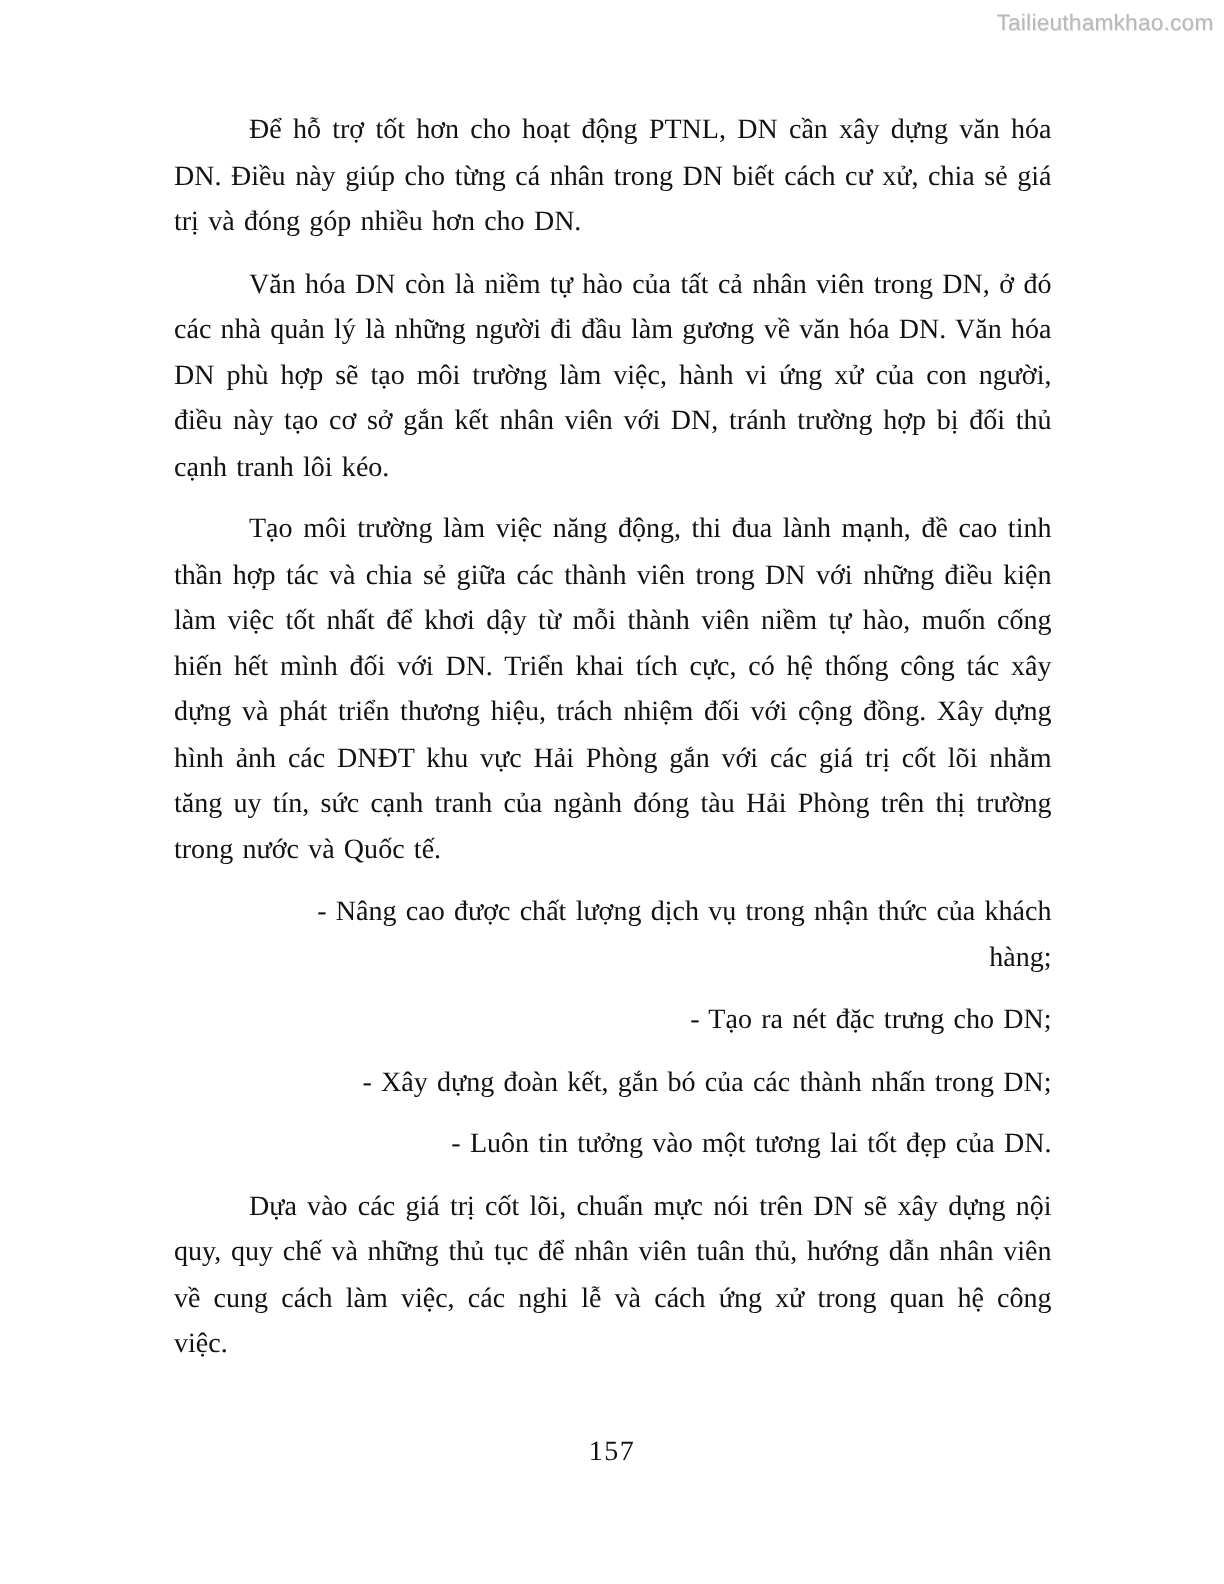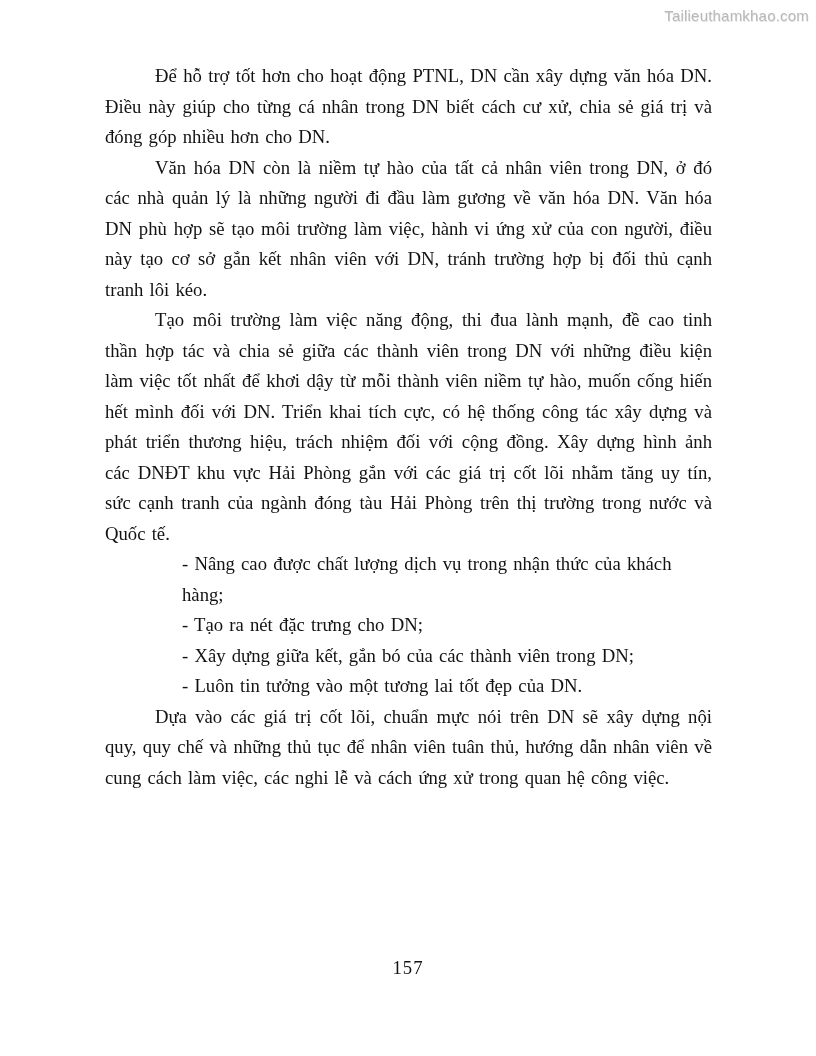--- a/index.html
+++ b/index.html
@@ -27,33 +27,33 @@
     text-shadow: 0.5px 0.5px 0 #e2e2e2;
     user-select: none;
   }
   .body-text {
     position: absolute;
     left: 105px;
     top: 61px;
     width: 607px;
   }
   .body-text p {
-    margin: 0;
+    margin: 11px;
     padding: 0;
     font-size: 18.7px;
     line-height: 30.5px;
     text-align: justify;
     word-spacing: 1.5px;
   }
   .body-text p.indent {
     text-indent: 50px;
   }
   .body-text p.bullet {
     padding-left: 77px;
-    text-align: left;
+    text-align: right;
   }
   .page-number {
     position: absolute;
     top: 953px;
     left: 0;
     width: 100%;
     text-align: center;
     font-size: 18.7px;
     line-height: 30.5px;
     letter-spacing: 1px;
@@ -65,20 +65,20 @@
 <div class="page">
 
   <div class="watermark">Tailieuthamkhao.com</div>
 
   <div class="body-text">
     <p class="indent">Để hỗ trợ tốt hơn cho hoạt động PTNL, DN cần xây dựng văn hóa DN. Điều này giúp cho từng cá nhân trong DN biết cách cư xử, chia sẻ giá trị và đóng góp nhiều hơn cho DN.</p>
     <p class="indent">Văn hóa DN còn là niềm tự hào của tất cả nhân viên trong DN, ở đó các nhà quản lý là những người đi đầu làm gương về văn hóa DN. Văn hóa DN phù hợp sẽ tạo môi trường làm việc, hành vi ứng xử của con người, điều này tạo cơ sở gắn kết nhân viên với DN, tránh trường hợp bị đối thủ cạnh tranh lôi kéo.</p>
     <p class="indent">Tạo môi trường làm việc năng động, thi đua lành mạnh, đề cao tinh thần hợp tác và chia sẻ giữa các thành viên trong DN với những điều kiện làm việc tốt nhất để khơi dậy từ mỗi thành viên niềm tự hào, muốn cống hiến hết mình đối với DN. Triển khai tích cực, có hệ thống công tác xây dựng và phát triển thương hiệu, trách nhiệm đối với cộng đồng. Xây dựng hình ảnh các DNĐT khu vực Hải Phòng gắn với các giá trị cốt lõi nhằm tăng uy tín, sức cạnh tranh của ngành đóng tàu Hải Phòng trên thị trường trong nước và Quốc tế.</p>
     <p class="bullet">- Nâng cao được chất lượng dịch vụ trong nhận thức của khách hàng;</p>
     <p class="bullet">- Tạo ra nét đặc trưng cho DN;</p>
-    <p class="bullet">- Xây dựng giữa kết, gắn bó của các thành viên trong DN;</p>
+    <p class="bullet">- Xây dựng đoàn kết, gắn bó của các thành nhấn trong DN;</p>
     <p class="bullet">- Luôn tin tưởng vào một tương lai tốt đẹp của DN.</p>
     <p class="indent">Dựa vào các giá trị cốt lõi, chuẩn mực nói trên DN sẽ xây dựng nội quy, quy chế và những thủ tục để nhân viên tuân thủ, hướng dẫn nhân viên về cung cách làm việc, các nghi lễ và cách ứng xử trong quan hệ công việc.</p>
   </div>
 
   <div class="page-number">157</div>
 
 </div>
 
 </body></html>

